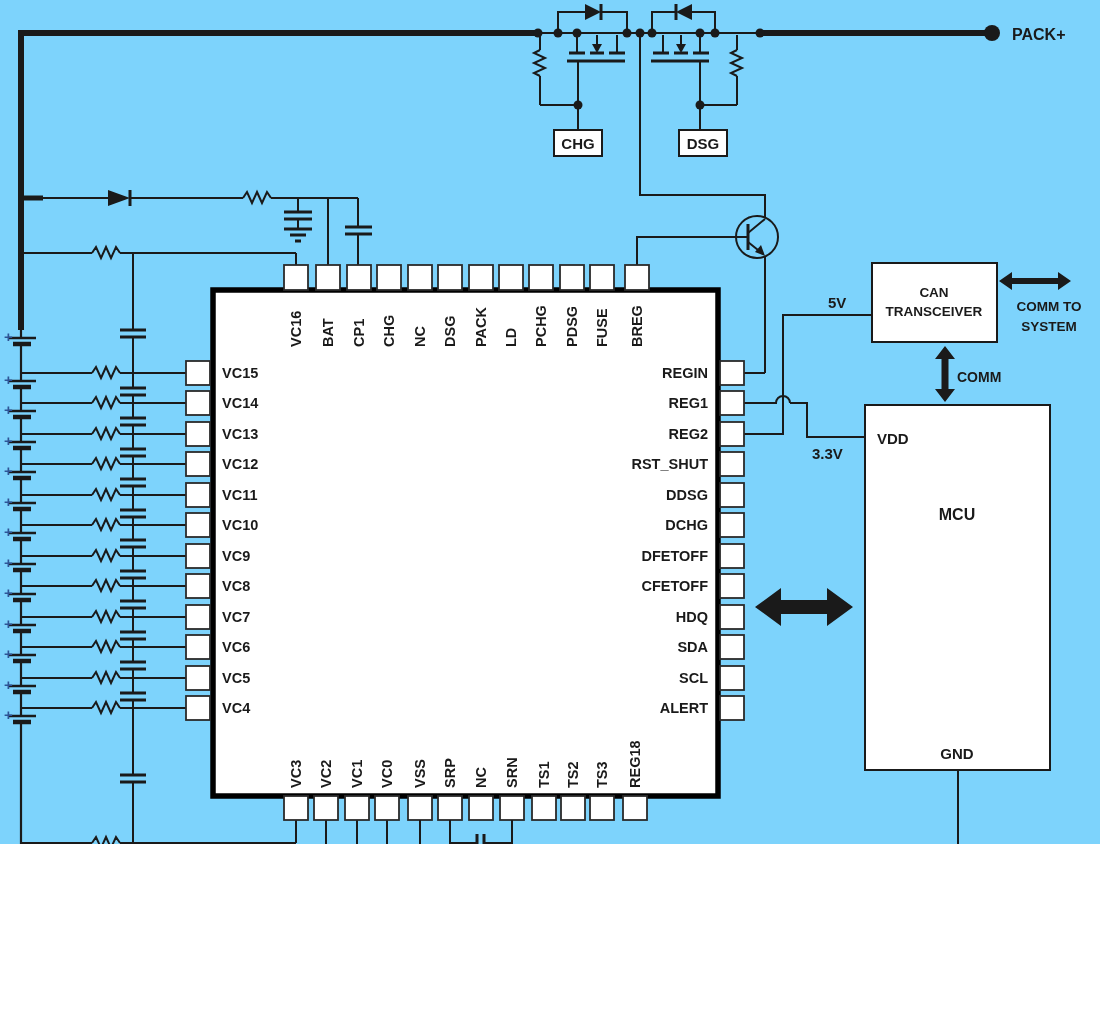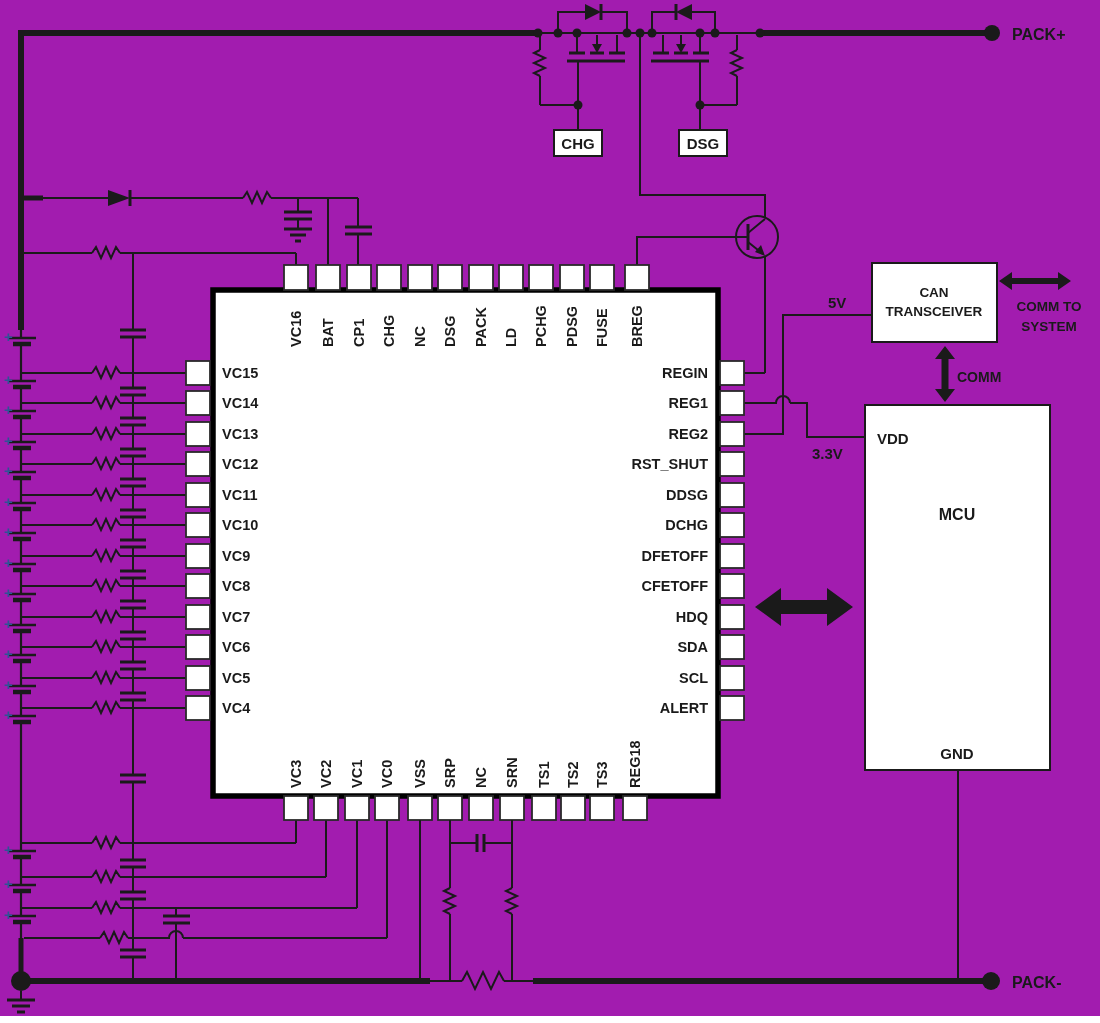--- a/index.html
+++ b/index.html
@@ -1,16 +1,16 @@
 <!DOCTYPE html>
 <html><head>
 <meta charset="utf-8">
 <style>
   html,body{margin:0;padding:0;background:#ffffff;}
-  .stage{position:relative;width:1100px;height:1016px;background:#a21caf;
+  .stage{position:relative;width:1100px;height:844px;background:#7dd3fc;
          font-family:"Liberation Sans", sans-serif;}
   svg{display:block;}
   text{font-family:"Liberation Sans", sans-serif;font-weight:bold;fill:#1a1a1a;}
   .pin-label{font-size:14.5px;}
   .flag-label{font-size:15px;}
   .term-label{font-size:16px;}
   .block-label{font-size:13.5px;}
   .plus{font-size:15px;fill:#2e5496;}
   .wire{stroke:#1a1a1a;stroke-width:2;fill:none;}
   .wire22{stroke:#1a1a1a;stroke-width:2.2;fill:none;}

